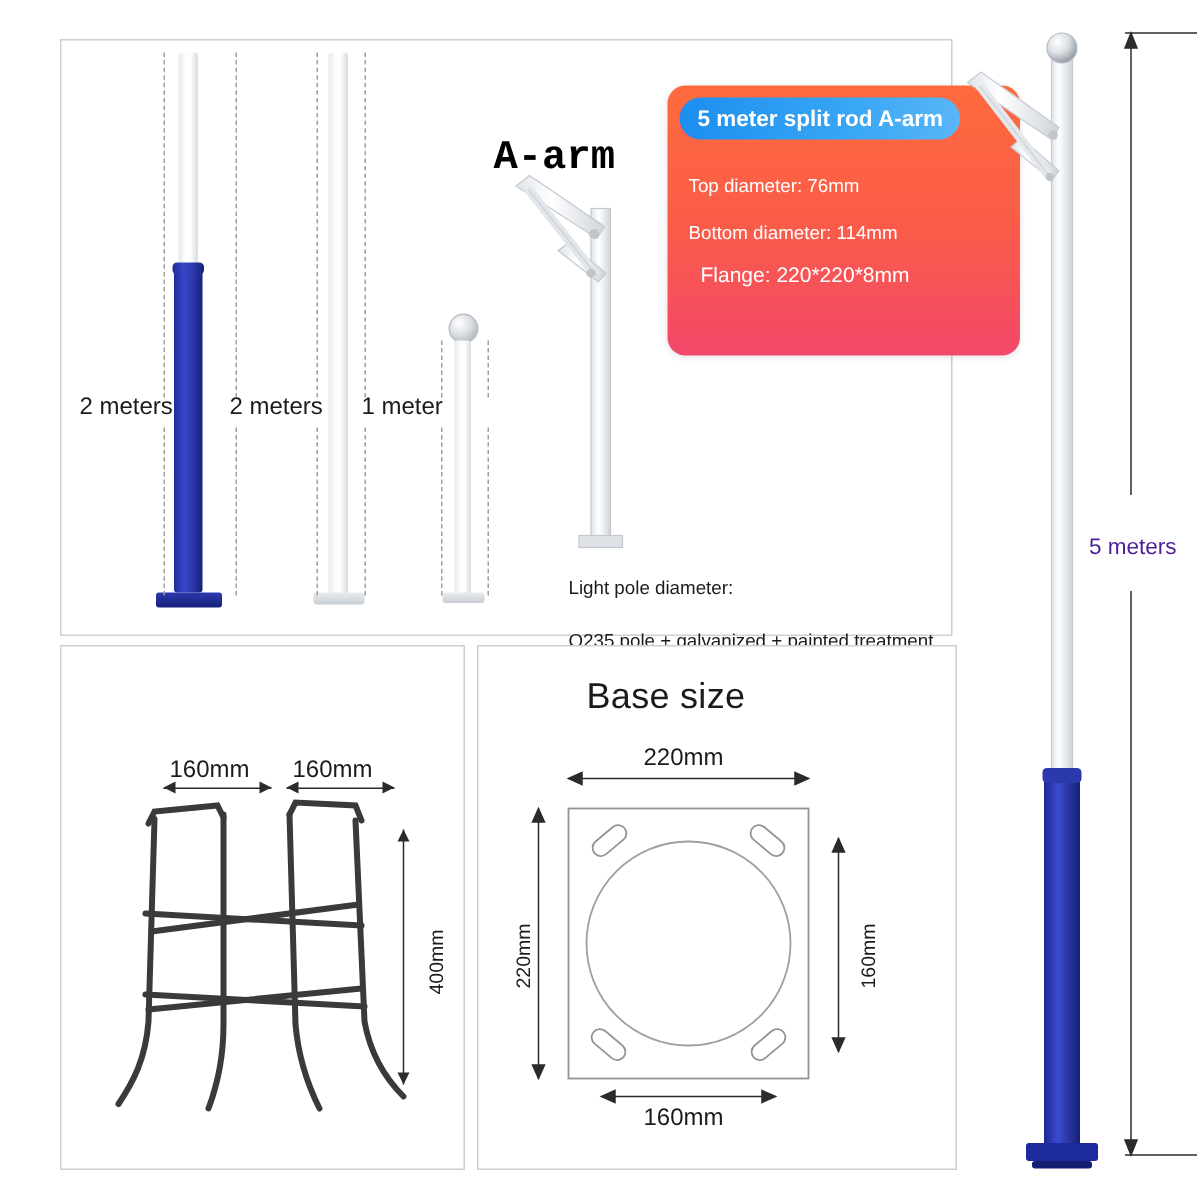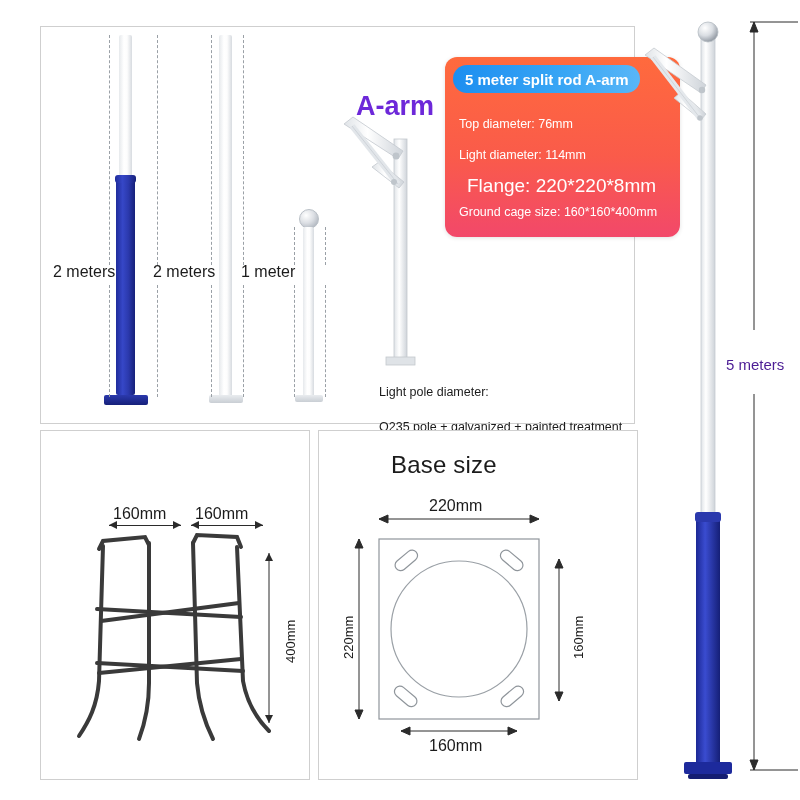--- a/index.html
+++ b/index.html
@@ -58,22 +58,22 @@
   .label {
     position:absolute; font-size:16px; color:#1b1b1b; white-space:nowrap;
   }
   .vtext {
     position:absolute; font-size:13px; color:#1b1b1b; white-space:nowrap;
     transform-origin:left top; transform:rotate(-90deg);
   }
 
   
   #aarm-title {
-    position:absolute; left:315px; top:64px;
-    font-size:27px; font-weight:bold; color:#6d28d9;
+    position:absolute; left:288px; top:64px;
+    font-size:27px; font-weight:bold; color:#000000;font-family:Liberation Mono, monospace;
   }
 
   
   #spec-card {
     position:absolute; left:404px; top:30px; width:235px; height:180px;
     border-radius:12px; overflow:hidden;
     background:linear-gradient(180deg,#ff6a3d 0%,#fa5b4a 55%,#f2486a 100%);
     box-shadow:0 1px 4px rgba(0,0,0,.12);
   }
   #spec-head {
@@ -81,21 +81,21 @@
     border-radius:14px;
     background:linear-gradient(90deg,#1d8ef0 0%,#38a6f5 60%,#59b6f7 100%);
     color:#ffffff; font-size:15px; font-weight:bold;
     display:flex; align-items:center; padding-left:12px;
   }
   .spec-line {
     position:absolute; color:#ffffff; white-space:nowrap;
   }
   #spec-l1 { left:14px; top:60px;  font-size:12.5px; }
   #spec-l2 { left:14px; top:91px;  font-size:12.5px; }
-  #spec-l3 { left:22px; top:118px; font-size:19px; }
+  #spec-l3 { left:22px; top:118px; font-size:14px; }
   #spec-l4 { left:14px; top:148px; font-size:12.5px; }
 
   
   #mat-1 { position:absolute; left:338px; top:358px; font-size:12.5px; color:#1b1b1b; }
   #mat-2 { position:absolute; left:338px; top:393px; font-size:12.5px; color:#1b1b1b; }
 
   
   #cage-svg { position:absolute; left:0; top:0; }
 
   
@@ -161,23 +161,22 @@
     <line x1="311" y1="99" x2="357" y2="157" stroke="#c9ced4" stroke-width="0.8"></line>
     <circle cx="355" cy="129" r="3.4" fill="#bfc5cb"></circle>
     <circle cx="353" cy="155" r="3" fill="#bfc5cb"></circle>
   </svg>
 
   <div id="aarm-title">A-arm</div>
 
   <div id="spec-card">
     <div id="spec-head">5 meter split rod A-arm</div>
     <div class="spec-line" id="spec-l1">Top diameter: 76mm</div>
-    <div class="spec-line" id="spec-l2">Light diameter: 114mm</div>
+    <div class="spec-line" id="spec-l2">Bottom diameter: 114mm</div>
     <div class="spec-line" id="spec-l3">Flange: 220*220*8mm</div>
-    <div class="spec-line" id="spec-l4">Ground cage size: 160*160*400mm</div>
   </div>
 
   <div id="mat-1">Light pole diameter:</div>
   <div id="mat-2">Q235 pole + galvanized + painted treatment</div>
 </div>
 
 <div class="panel" id="panel-cage">
 
   <svg id="cage-svg" width="270" height="350">
     <g stroke="#3a3a3a" stroke-width="4" fill="none" stroke-linecap="round">

